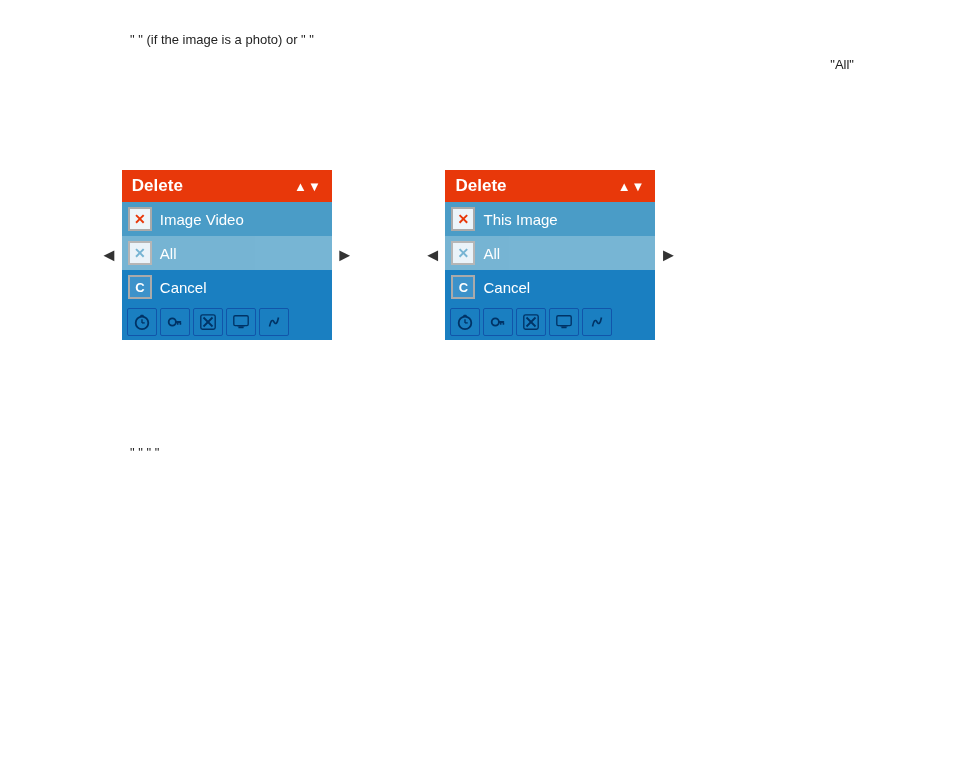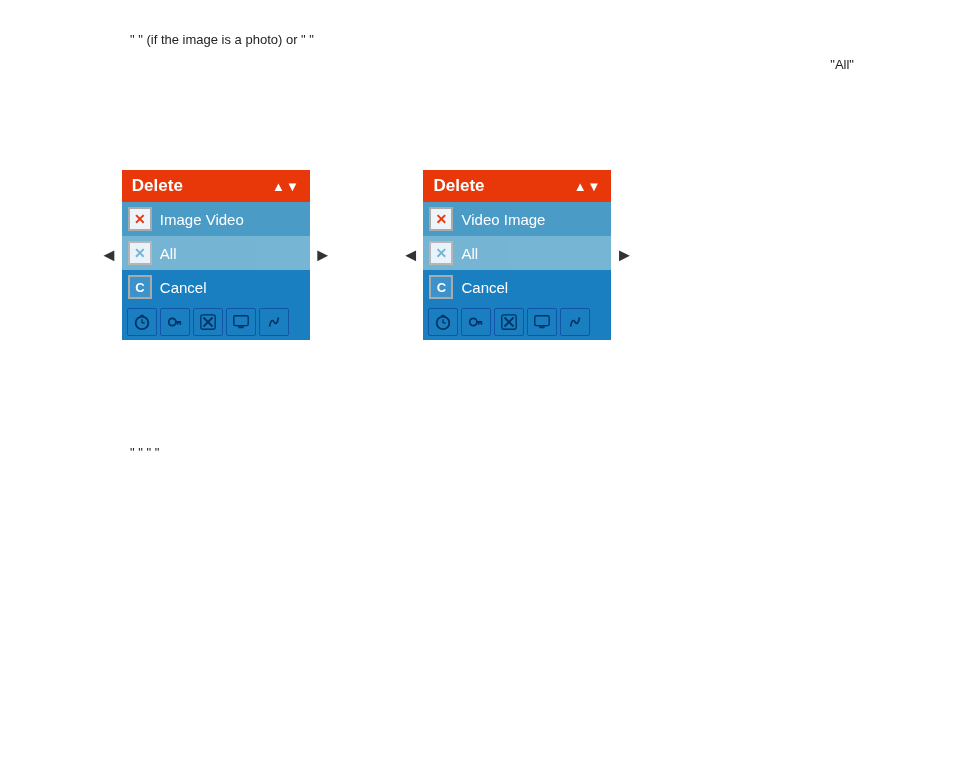--- a/index.html
+++ b/index.html
@@ -61,21 +61,21 @@
 
     .arrow-left, .arrow-right {
       font-size: 18px;
       color: #333;
       cursor: pointer;
       user-select: none;
     }
 
     
     .menu-panel {
-      width: 188px;
+      width: 210px;
       border: none;
       overflow: hidden;
     }
 
     
     .menu-header {
       background: #e8380a;
       color: white;
       font-size: 17px;
       font-weight: bold;
@@ -268,21 +268,21 @@
     <span class="arrow-left">◄</span>
     <div class="menu-panel">
 
       <div class="menu-header">
         <span class="menu-header-title">Delete</span>
         <span class="header-arrows">▲▼</span>
       </div>
 
       <div class="menu-item highlighted">
         <div class="icon-box x-icon">✕</div>
-        <span>Video  Image</span>
+        <span>This  Image</span>
       </div>
 
       <div class="menu-item dimmed">
         <div class="icon-box x-icon-light">✕</div>
         <span>All</span>
       </div>
 
       <div class="menu-item cancel-item">
         <div class="icon-box c-icon">C</div>
         <span>Cancel</span>

